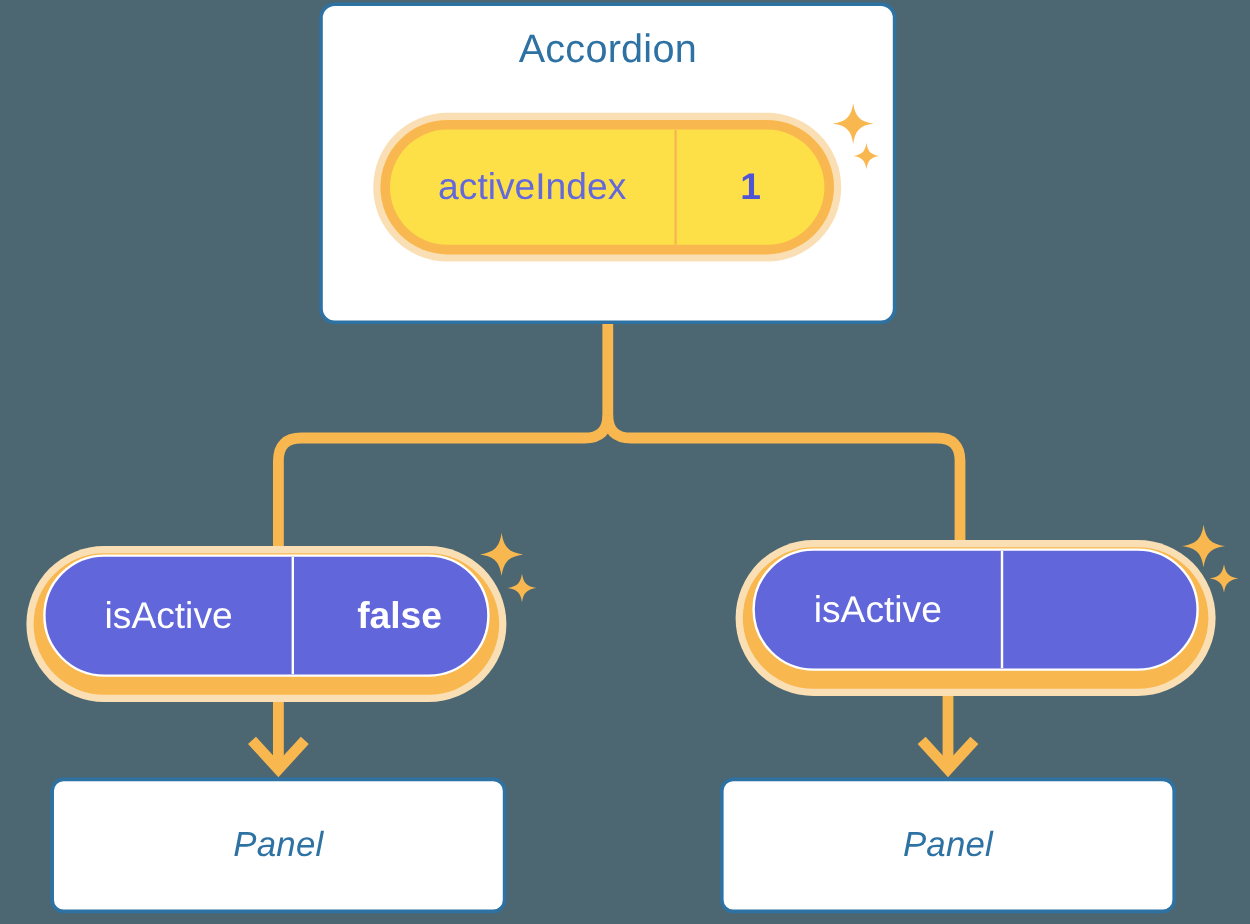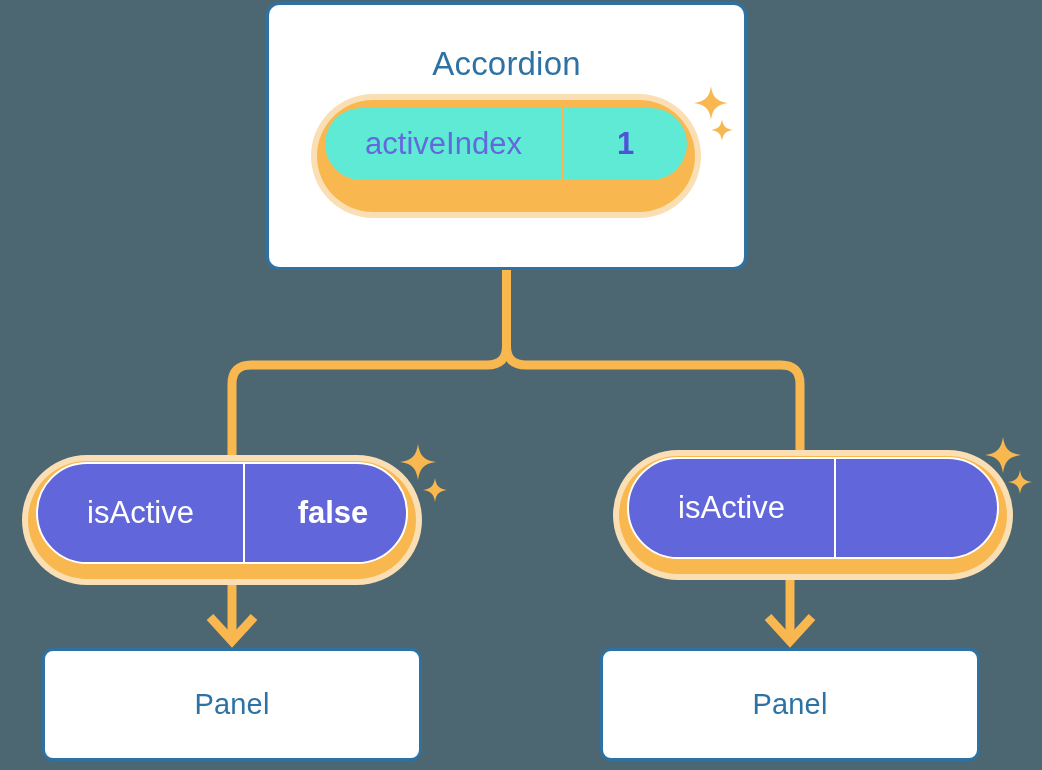--- a/index.html
+++ b/index.html
@@ -48,35 +48,35 @@
   
   #accordion-card {
     left: 266px;
     top: 2px;
     width: 481px;
     height: 268px;
     border-radius: 13px;
   }
   #accordion-card .card-title {
     font-size: 33px;
-    margin-top: 40px;
+    margin-top: 17px;
   }
 
   
   .panel-card {
     width: 380px;
     height: 113px;
     border-radius: 11px;
     display: flex;
     align-items: center;
     justify-content: center;
   }
   #panel-left  { left: 42px;  top: 648px; }
   #panel-right { left: 600px; top: 648px; }
-  .panel-card .card-title { font-size: 29px; margin: 1px; }
+  .panel-card .card-title { font-size: 29px; margin: 1px; font-style: italic; }
 
   
   .pill {
     position: absolute;
     display: flex;
     align-items: stretch;
     box-sizing: border-box;
     border-radius: 999px;
   }
   
@@ -104,22 +104,22 @@
     align-items: center;
     justify-content: center;
     white-space: nowrap;
     box-sizing: border-box;
   }
 
   
   #pill-active-index .pill-halo { left: 0;  top: 0;  width: 390px; height: 124px; }
   #pill-active-index .pill-ring { left: 6px; top: 6px; width: 378px; height: 112px; }
   #pill-active-index .pill-body {
-    left: 14px; top: 14px; width: 362px; height: 72px;
-    background: #5eead4;
+    left: 14px; top: 14px; width: 362px; height: 96px;
+    background: #fde047;
   }
   #pill-active-index { left: 311px; top: 94px; width: 390px; height: 124px; }
   #pill-active-index .cell-key {
     flex: 0 0 239px;
     color: #6468dd;
     font-size: 31px;
     font-weight: 400;
     border-right: 2px solid #f9b84f;
   }
   #pill-active-index .cell-val {

